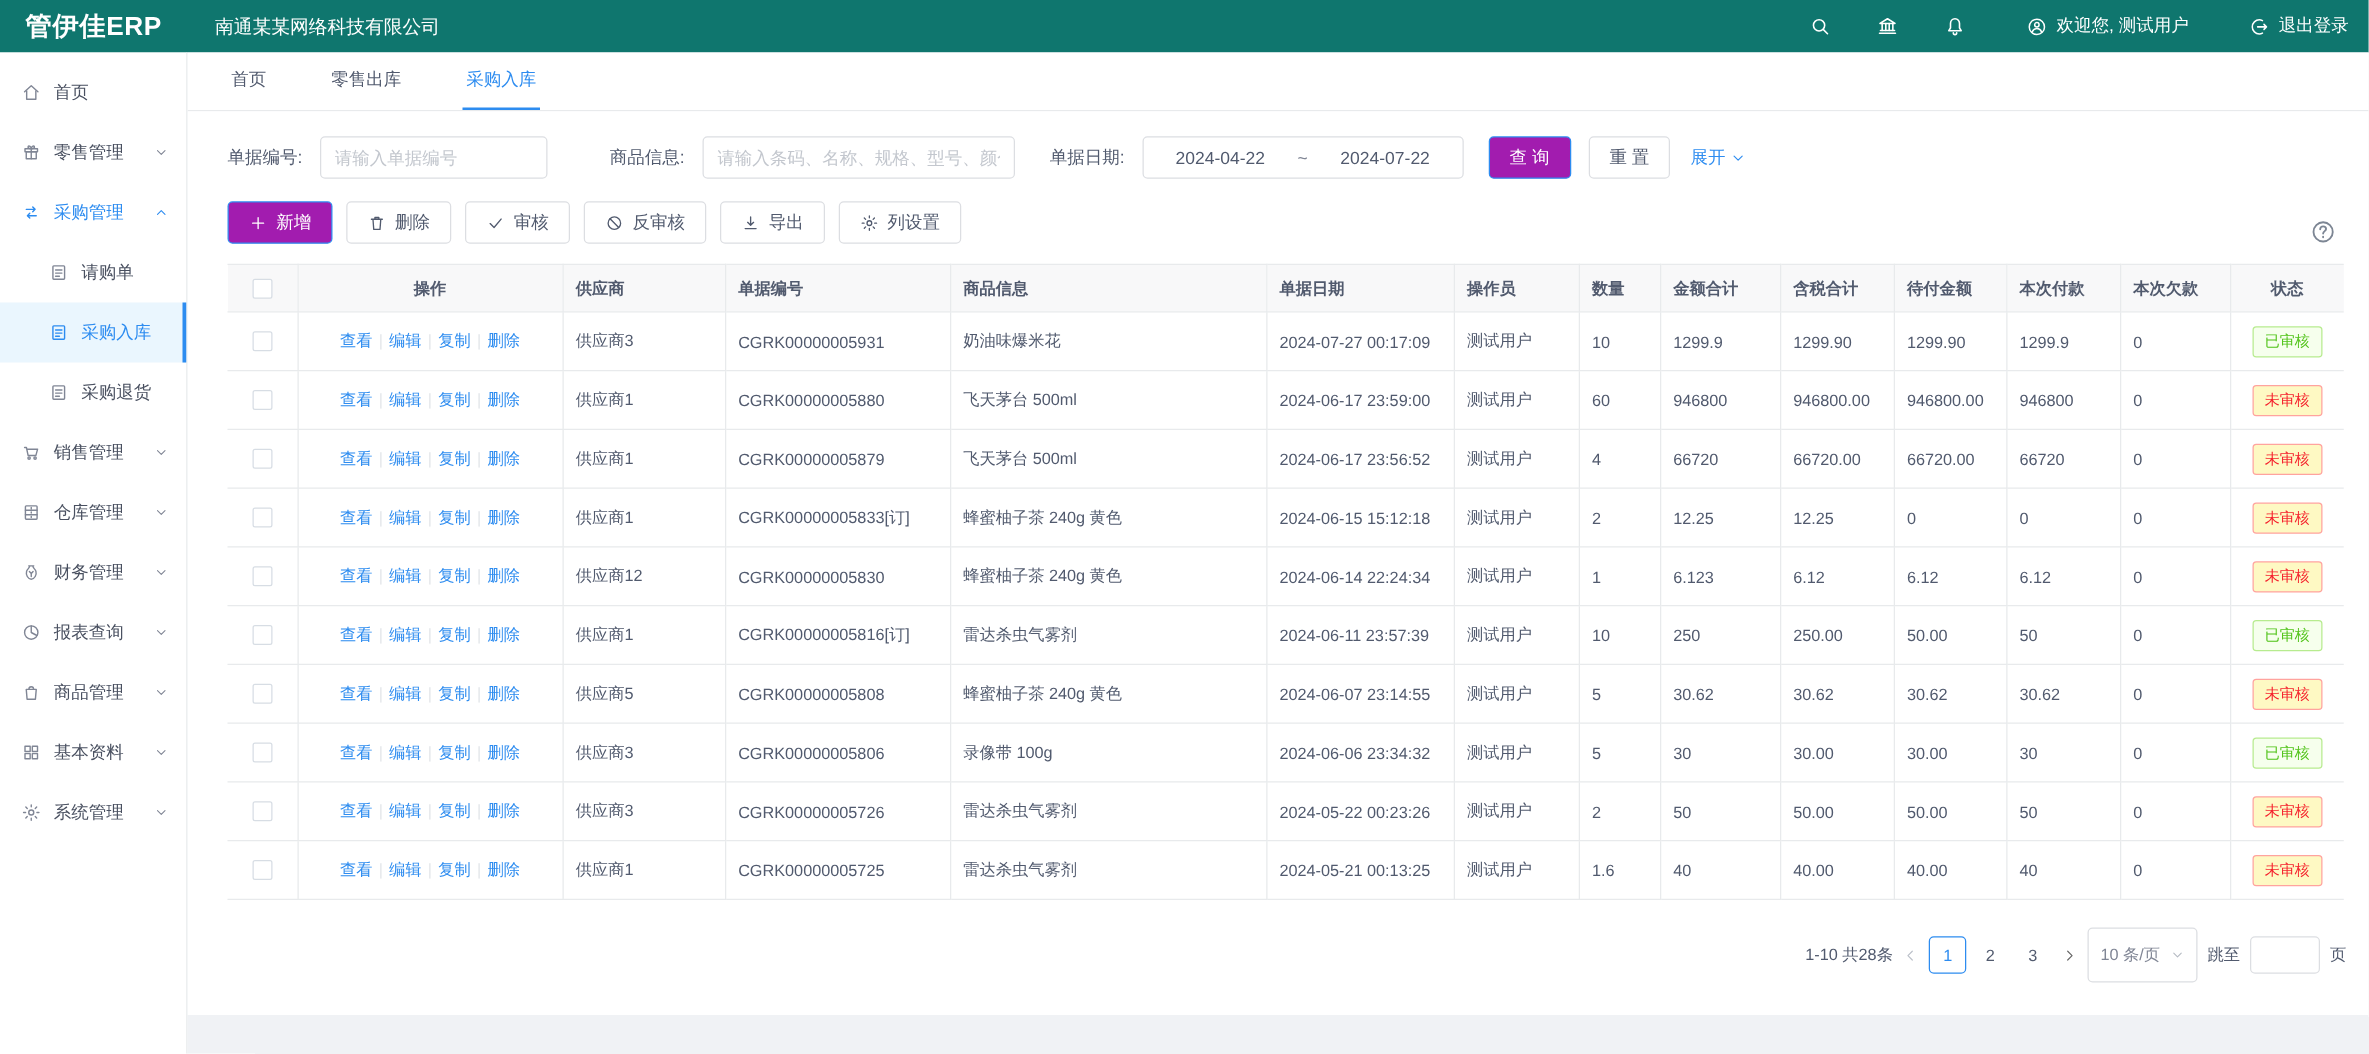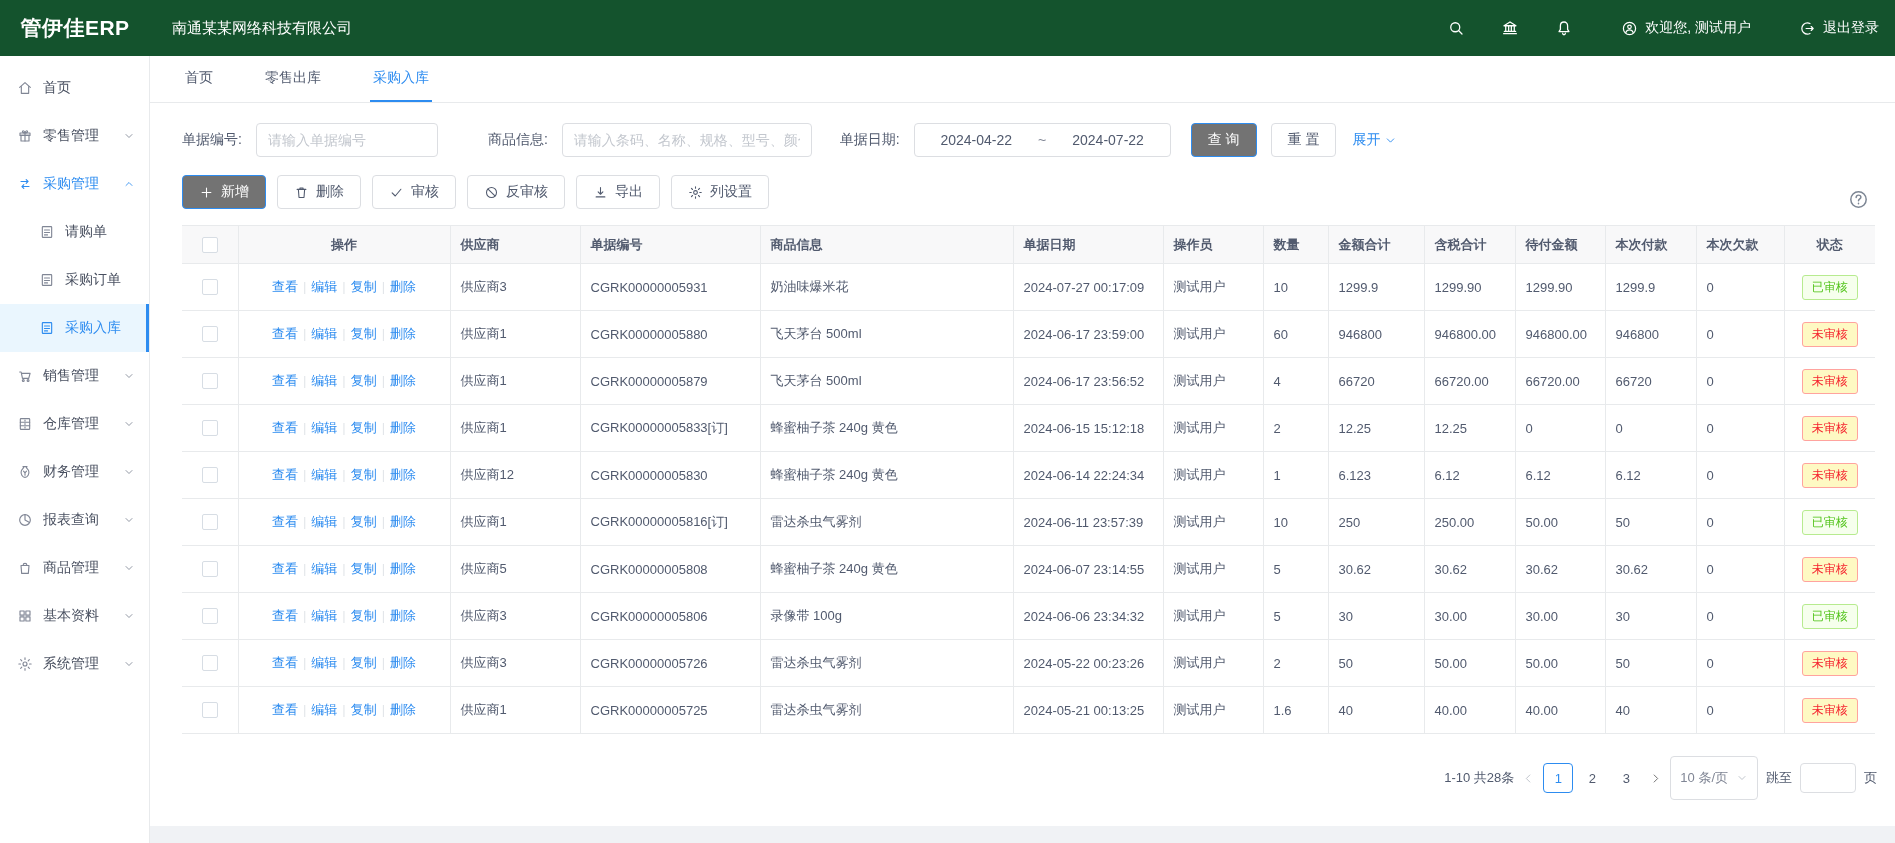--- a/index.html
+++ b/index.html
@@ -3,21 +3,21 @@
 <meta charset="utf-8">
 <style>
   * { margin:0; padding:0; box-sizing:border-box; }
   html,body { width:1895px; height:843px; overflow:hidden; background:#fff;
     font-family:"Liberation Sans","DejaVu Sans",sans-serif; }
   .icn { display:inline-flex; align-items:center; justify-content:center; }
   .icn svg { width:16px; height:16px; fill:none; stroke:currentColor; stroke-width:1.7;
     stroke-linecap:round; stroke-linejoin:round; }
 
   
-  .topbar { height:56px; background:#14532d; display:flex; align-items:center; color:#fff; }
+  .topbar { height:42px; background:#0f766e; display:flex; align-items:center; color:#fff; }
   .logo { width:150px; text-align:center; font-size:21px; font-weight:bold; letter-spacing:.5px; }
   .company { font-size:15px; margin-left:22px; }
   .topbar-right { margin-left:auto; display:flex; align-items:center; gap:48px; padding-right:16px; font-size:14px; }
   .tb-ic .icn svg { width:18px; height:18px; }
   .tb-group { display:flex; align-items:center; gap:7px; cursor:pointer; }
   .tb-group .icn svg { width:17px; height:17px; }
 
   
   .layout { display:flex; height:801px; }
   .sidebar { width:150px; background:#fff; border-right:1px solid #e8eaec; padding-top:8px; flex:none; }
@@ -43,21 +43,21 @@
   .txt { height:34px; border:1px solid #dcdee2; border-radius:4px; padding:0 11px; font-size:14px; color:#515a6e; outline:none; }
   .txt::placeholder { color:#c3c7ce; }
   .w1 { width:182px; } .w2 { width:250px; }
   .ml50{margin-left:50px;} .ml28{margin-left:28px;} .ml20{margin-left:20px;} .ml14{margin-left:14px;}
   .date-range { width:257px; height:34px; border:1px solid #dcdee2; border-radius:4px; display:flex;
     align-items:center; justify-content:center; gap:26px; font-size:14px; color:#515a6e; cursor:pointer; }
   .date-range .tilde { color:#808695; }
   .btn { height:34px; padding:0 16px; background:#fff; border:1px solid #dcdee2; border-radius:4px;
     font-size:14px; color:#515a6e; display:inline-flex; align-items:center; gap:7px; cursor:pointer;
     font-family:inherit; }
-  .btn.primary { background:#737373; border-color:#2d8cf0; color:#fff; }
+  .btn.primary { background:#a21caf; border-color:#2d8cf0; color:#fff; }
   .expand { color:#2d8cf0; font-size:14px; margin-left:16px; display:inline-flex; align-items:center; gap:4px; cursor:pointer; }
   .expand .icn { color:#2d8cf0; } .expand .icn svg { width:13px; height:13px; }
 
   
   .toolbar-row { display:flex; align-items:center; gap:11px; margin-top:18px; position:relative; }
   .toolbar-row .btn .icn svg { width:15px; height:15px; }
   .help { position:absolute; right:8px; top:14px; color:#7d8694; cursor:pointer; }
   .help svg { width:21px; height:21px; }
 
   
@@ -182,37 +182,37 @@
       </div>
       <div class="side-item child">
         <span class="icn">
           <svg viewBox="0 0 24 24">
             <rect x="5" y="4" width="14" height="16" rx="1"></rect>
             <path d="M8.2 9 H15.8 M8.2 12.7 H15.8 M8.2 16.4 H12.8"></path>
           </svg>
         </span>
         <span>请购单</span>
       </div>
-      <div class="side-item child">
+      <div class="side-item child active">
         <span class="icn">
           <svg viewBox="0 0 24 24">
             <rect x="5" y="4" width="14" height="16" rx="1"></rect>
             <path d="M8.2 9 H15.8 M8.2 12.7 H15.8 M8.2 16.4 H12.8"></path>
           </svg>
         </span>
-        <span>采购订单</span>
-      </div>
-      <div class="side-item child active">
+        <span>采购入库</span>
+      </div>
+      <div class="side-item child">
         <span class="icn">
           <svg viewBox="0 0 24 24">
             <rect x="5" y="4" width="14" height="16" rx="1"></rect>
             <path d="M8.2 9 H15.8 M8.2 12.7 H15.8 M8.2 16.4 H12.8"></path>
           </svg>
         </span>
-        <span>采购入库</span>
+        <span>采购退货</span>
       </div>
       <div class="side-item">
         <span class="icn">
           <svg viewBox="0 0 24 24">
             <path d="M4 6 H6.2 L8.2 15.5 H17.6 L19.6 8 H7"></path>
             <circle cx="9.4" cy="18.6" r="1.4"></circle>
             <circle cx="16.6" cy="18.6" r="1.4"></circle>
           </svg>
         </span>
         <span>销售管理</span>

